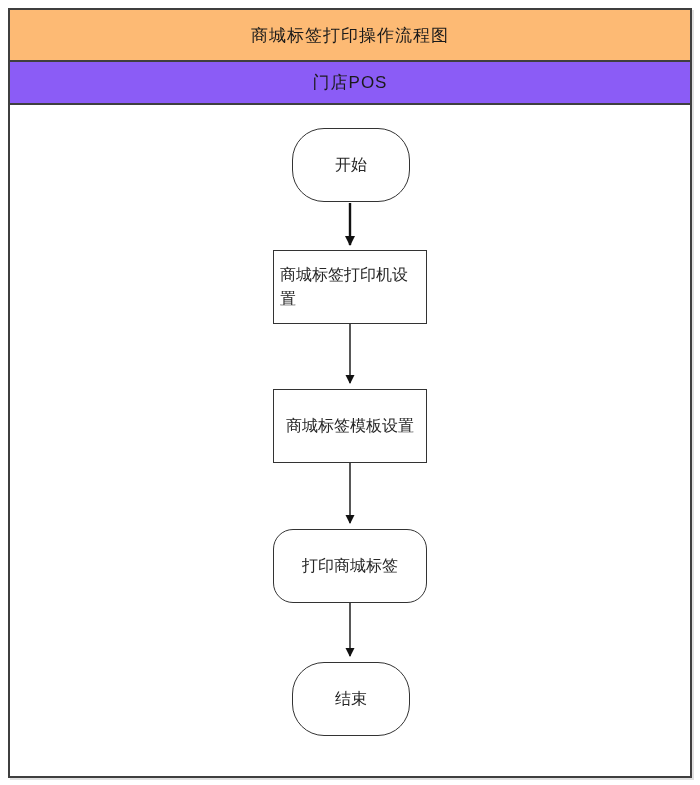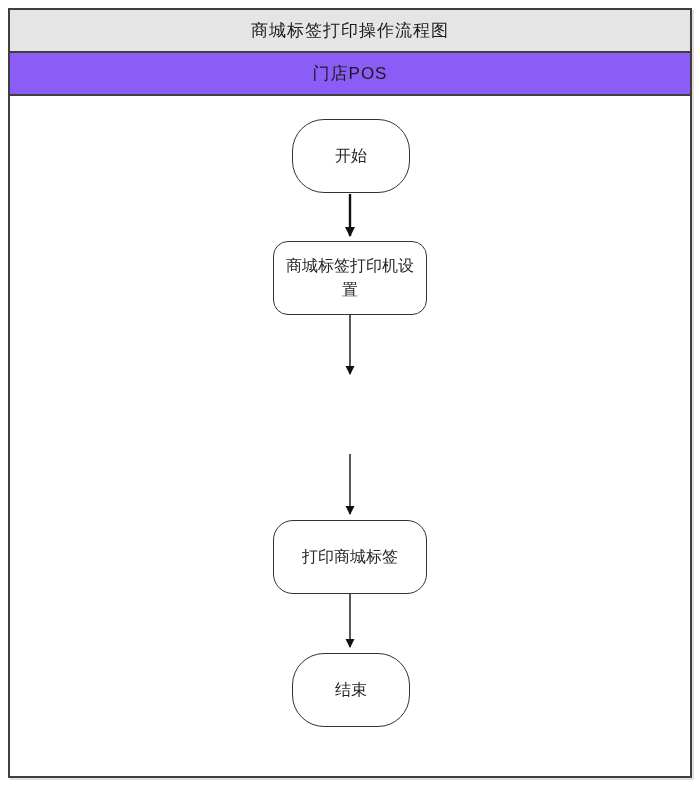--- a/index.html
+++ b/index.html
@@ -14,22 +14,22 @@
     position: absolute;
     left: 8px; top: 8px;
     width: 684px; height: 770px;
     border: 2px solid #3f3f3f;
     background: #ffffff;
     box-shadow: 2px 2px 0 rgba(0,0,0,0.12);
     display: flex;
     flex-direction: column;
   }
   .title-row {
-    height: 43px;
-    background: #e5e5e5;
+    height: 52px;
+    background: #fdba74;
     border-bottom: 2px solid #3f3f3f;
     display: flex;
     align-items: center;
     justify-content: center;
     font-size: 17px;
     letter-spacing: 1px;
   }
   .lane-row {
     height: 43px;
     background: #8b5cf6;
@@ -43,41 +43,40 @@
   .canvas {
     position: relative;
     flex: 1;
     background: #ffffff;
   }
   .node {
     position: absolute;
     display: flex;
     align-items: center;
     justify-content: center;
-    text-align: center;
     background: #ffffff;
     border: 1.5px solid #333333;
     font-size: 16px;
     line-height: 24px;
     color: #262626;
   }
   .terminator {
     left: 282px;
     width: 118px;
     height: 74px;
     border-radius: 32px;
   }
   .process {
     left: 263px;
     width: 154px;
     height: 74px;
     padding: 0 6px;
   }
   #node-start { top: 23px; }
-  #node-step1 { top: 145px; border-radius: 15px; }
+  #node-step1 { top: 145px; }
   #node-step2 { top: 284px; }
   #node-step3 { top: 424px; border-radius: 20px; }
   #node-end   { top: 557px; }
   .arrows {
     position: absolute;
     left: 0; top: 0;
     width: 680px; height: 676px;
     pointer-events: none;
   }
 </style>
@@ -112,20 +111,23 @@
     </svg>
 
     <div id="node-start" class="node terminator">
       <span>开始</span>
     </div>
 
     <div id="node-step1" class="node process">
       <span>商城标签打印机设置</span>
     </div>
 
+    <div id="node-step2" class="node process">
+      <span>商城标签模板设置</span>
+    </div>
 
     <div id="node-step3" class="node process">
       <span>打印商城标签</span>
     </div>
 
     <div id="node-end" class="node terminator">
       <span>结束</span>
     </div>
 
   </div>

